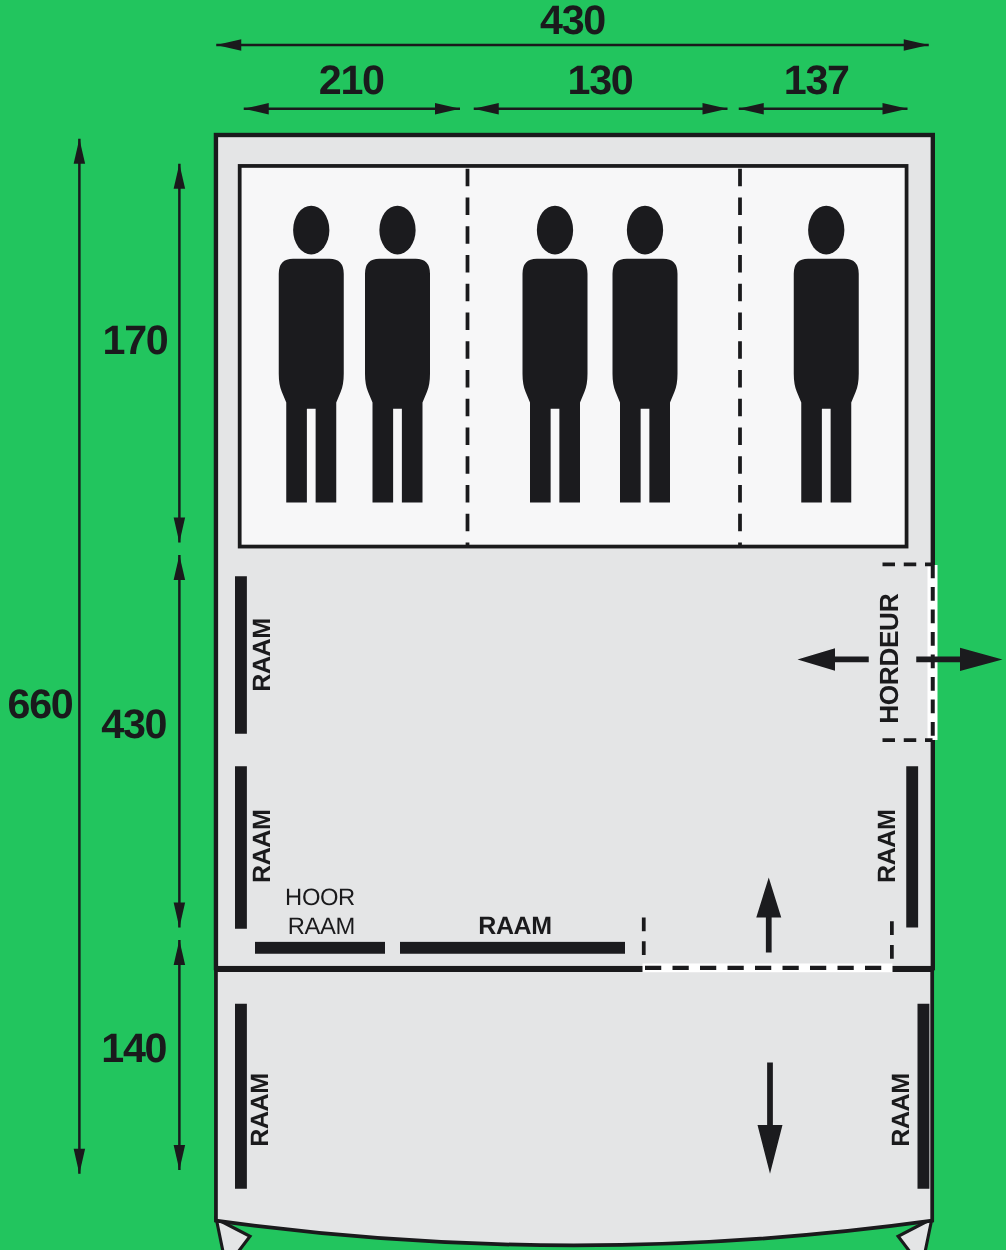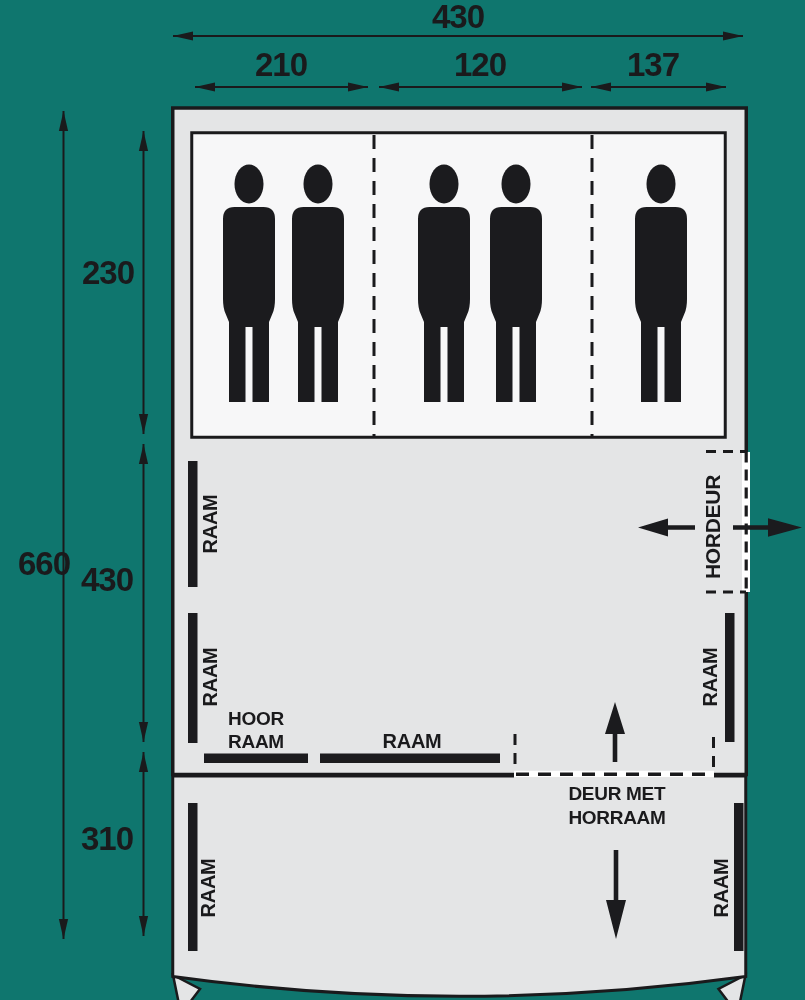--- a/index.html
+++ b/index.html
@@ -1,32 +1,32 @@
 <!DOCTYPE html>
 <html><head>
 <meta charset="utf-8">
 <style>
   html,body{margin:0;padding:0;background:#ffffff;}
   #stage{
-    position:relative;width:805px;height:1000px;overflow:hidden;background:#0f766e;
+    position:relative;width:805px;height:1000px;overflow:hidden;background:#22c55e;
     font-family:"Liberation Sans","DejaVu Sans",sans-serif;color:#1a1a1c;
   }
   #plan-svg{position:absolute;left:0;top:0;}
   .num{
     position:absolute;transform:translate(-50%,-50%);
     font-size:33px;font-weight:700;letter-spacing:-1px;white-space:nowrap;line-height:1;
   }
   .lbl{
     position:absolute;transform:translate(-50%,-50%);
     font-size:20px;font-weight:700;letter-spacing:-0.3px;white-space:nowrap;line-height:1;
   }
   .vert{transform:translate(-50%,-50%) rotate(-90deg);}
   .two-line{
     position:absolute;transform:translate(-50%,-50%);
-    font-size:19px;font-weight:700;letter-spacing:-0.3px;text-align:left;
+    font-size:19px;font-weight:400;letter-spacing:-0.3px;text-align:right;
     line-height:23px;white-space:nowrap;
   }
 </style>
 </head>
 <body>
 
 <div id="stage">
 
   <svg id="plan-svg" width="805" height="1000" viewBox="0 0 805 1000">
     <defs>
@@ -99,39 +99,35 @@
       <line x1="591" y1="87" x2="726" y2="87" marker-start="url(#tipStart)" marker-end="url(#tipEnd)"></line>
       <line x1="63.5" y1="111" x2="63.5" y2="939" marker-start="url(#tipStart)" marker-end="url(#tipEnd)"></line>
       <line x1="143.5" y1="131" x2="143.5" y2="434" marker-start="url(#tipStart)" marker-end="url(#tipEnd)"></line>
       <line x1="143.5" y1="444" x2="143.5" y2="742" marker-start="url(#tipStart)" marker-end="url(#tipEnd)"></line>
       <line x1="143.5" y1="752" x2="143.5" y2="936" marker-start="url(#tipStart)" marker-end="url(#tipEnd)"></line>
     </g>
   </svg>
 
   <div class="num" style="left:458px;top:16px">430</div>
   <div class="num" style="left:281px;top:64px">210</div>
-  <div class="num" style="left:480px;top:64px">120</div>
+  <div class="num" style="left:480px;top:64px">130</div>
   <div class="num" style="left:653px;top:64px">137</div>
-  <div class="num" style="left:44px;top:563px">660</div>
-  <div class="num" style="left:108px;top:272px">230</div>
+  <div class="num" style="left:32px;top:563px">660</div>
+  <div class="num" style="left:108px;top:272px">170</div>
   <div class="num" style="left:107px;top:579px">430</div>
-  <div class="num" style="left:107px;top:838px">310</div>
+  <div class="num" style="left:107px;top:838px">140</div>
 
   <div class="lbl vert" style="left:210px;top:524px">RAAM</div>
   <div class="lbl vert" style="left:210px;top:677px">RAAM</div>
   <div class="lbl vert" style="left:710px;top:677px">RAAM</div>
   <div class="lbl vert" style="left:208px;top:888px">RAAM</div>
   <div class="lbl vert" style="left:721px;top:888px">RAAM</div>
   <div class="lbl" style="left:412px;top:741px">RAAM</div>
 
   <div class="two-line" style="left:256px;top:730px">
     <div>HOOR</div>
     <div>RAAM</div>
   </div>
 
   <div class="lbl vert" style="left:712px;top:527px;font-size:21px">HORDEUR</div>
 
-  <div class="two-line" style="left:617px;top:806px;line-height:24px">
-    <div>DEUR MET</div>
-    <div>HORRAAM</div>
-  </div>
 
 </div>
 
 </body></html>

